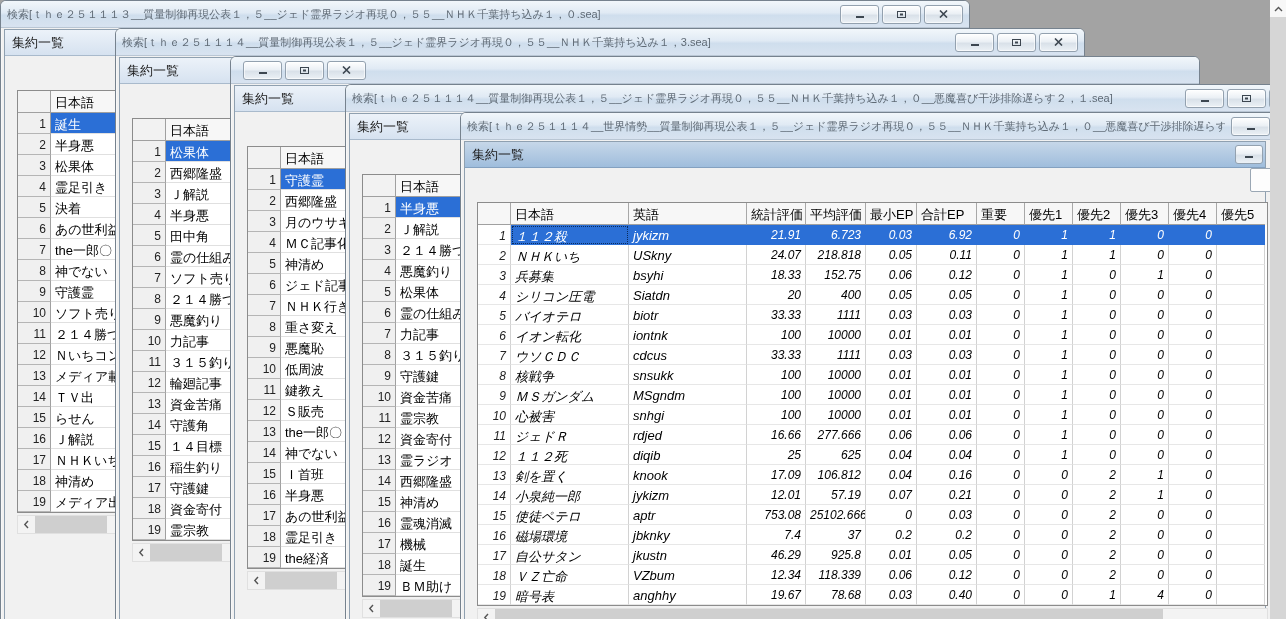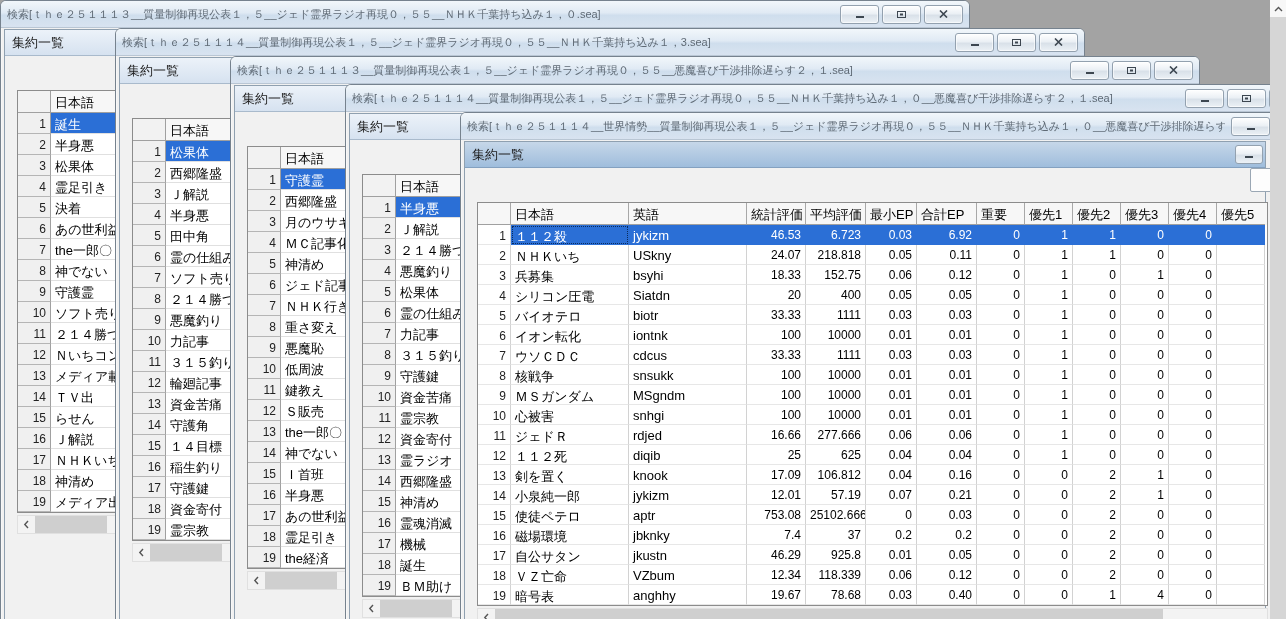--- a/index.html
+++ b/index.html
@@ -59,21 +59,21 @@
   .srow.selected .txt{background:var(--sel);color:#fff;}
   
   .mtable{margin:34px 0 0 12px;width:789px;border:1px solid #8c8c8c;background:#fff;}
   .mhead{display:flex;height:22px;background:#f7f7f7;}
   .mhead .cell{border-right:1px solid #a8a8a8;border-bottom:1px solid #a0a0a0;
     padding:3px 0 0 4px;font-size:13px;white-space:nowrap;overflow:hidden;}
   .mhead .cell:last-child{border-right:none;}
   .k0{width:33px}.k1{width:118px}.k2{width:118px}.k3{width:59px}.k4{width:60px}
   .k5{width:51px}.k6{width:60px}.k7{width:48px}.k8{width:48px}.k9{width:48px}
   .k10{width:48px}.k11{width:48px}.k12{width:48px}
-  .mbody{counter-reset:rn;}
+  .mbody{counter-reset:rn;font-style:italic;}
   .mrow{display:flex;height:20px;counter-increment:rn;}
   .mrow .cell{border-right:1px solid #d2d2d2;border-bottom:1px solid #e7e7e7;
     padding:3px 4px 0 4px;font-size:12px;white-space:nowrap;overflow:hidden;background:#fff;}
   .mrow .num{padding-top:4px;}
   .mrow .t{font-size:13px;text-align:left;}
   .mrow .n{text-align:right;}
   .mrow.selected .cell:not(.num){background:var(--sel);color:#fff;border-color:var(--sel);}
   .mrow.selected .k1{outline:1px dotted #0a2c5c;outline-offset:-2px;}
   
   .hscroll{margin:2px 0 0 12px;height:17px;display:flex;align-items:stretch;
@@ -338,21 +338,20 @@
             </span>
           <span class="sthumb"></span>
         </div>
       </div>
     </div>
   </div>
 </div>
 
 <div class="window w2">
   <div class="titlebar">
-    <span class="wtitle">検索[ｔｈｅ２５１１１３__質量制御再現公表１，５__ジェド霊界ラジオ再現０，５５__悪魔喜び干渉排除遅らす２，１.sea]</span>
     <span class="wbtns">
       <span class="wbtn">
           <svg width="10" height="9">
             <rect x="1" y="6" width="8" height="2" fill="#3c4650"></rect>
           </svg>
         </span>
       <span class="wbtn">
           <svg width="11" height="9">
             <rect x="1.5" y="1.5" width="8" height="6" fill="none" stroke="#3c4650"></rect>
             <rect x="4" y="3.5" width="3" height="2" fill="#3c4650"></rect>
@@ -632,21 +631,21 @@
             <span class="cell k10">優先3</span>
             <span class="cell k11">優先4</span>
             <span class="cell k12">優先5</span>
           </div>
           <div class="mbody">
 
           <div class="mrow selected">
               <span class="cell num k0"></span>
               <span class="cell t k1">１１２殺</span>
               <span class="cell t k2">jykizm</span>
-              <span class="cell n k3">46.53</span>
+              <span class="cell n k3">21.91</span>
               <span class="cell n k4">6.723</span>
               <span class="cell n k5">0.03</span>
               <span class="cell n k6">6.92</span>
               <span class="cell n k7">0</span>
               <span class="cell n k8">1</span>
               <span class="cell n k9">1</span>
               <span class="cell n k10">0</span>
               <span class="cell n k11">0</span>
               <span class="cell n k12"></span>
             </div>

